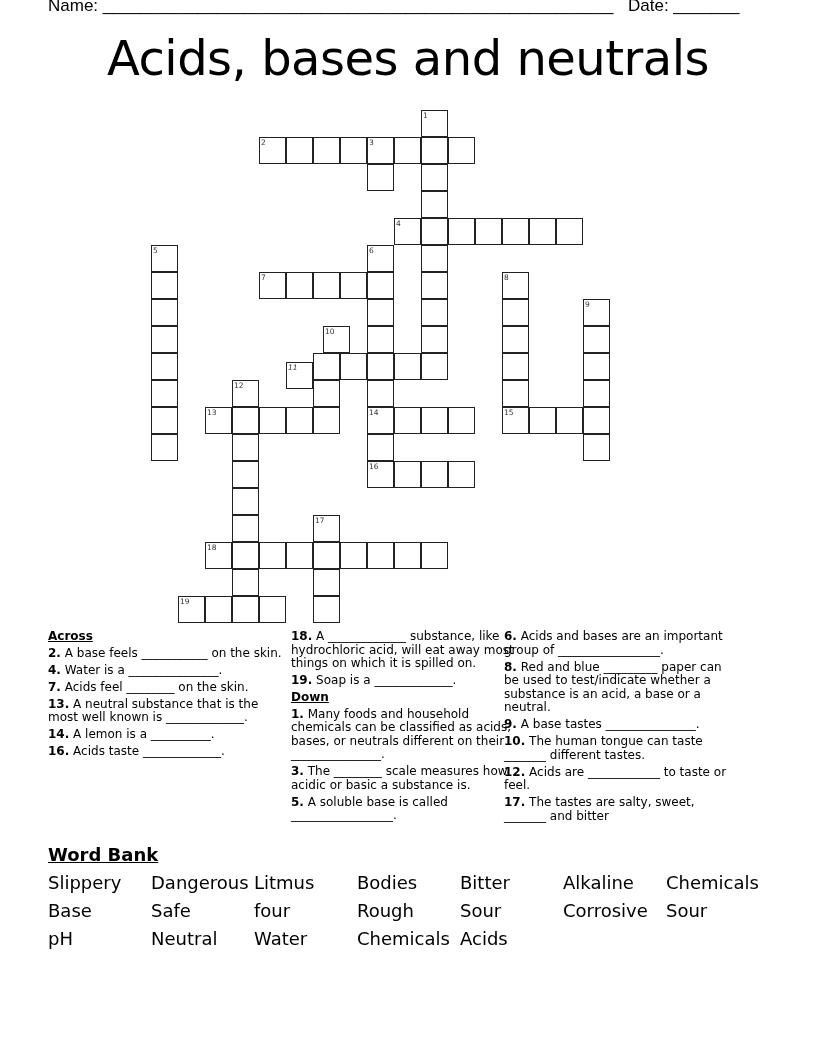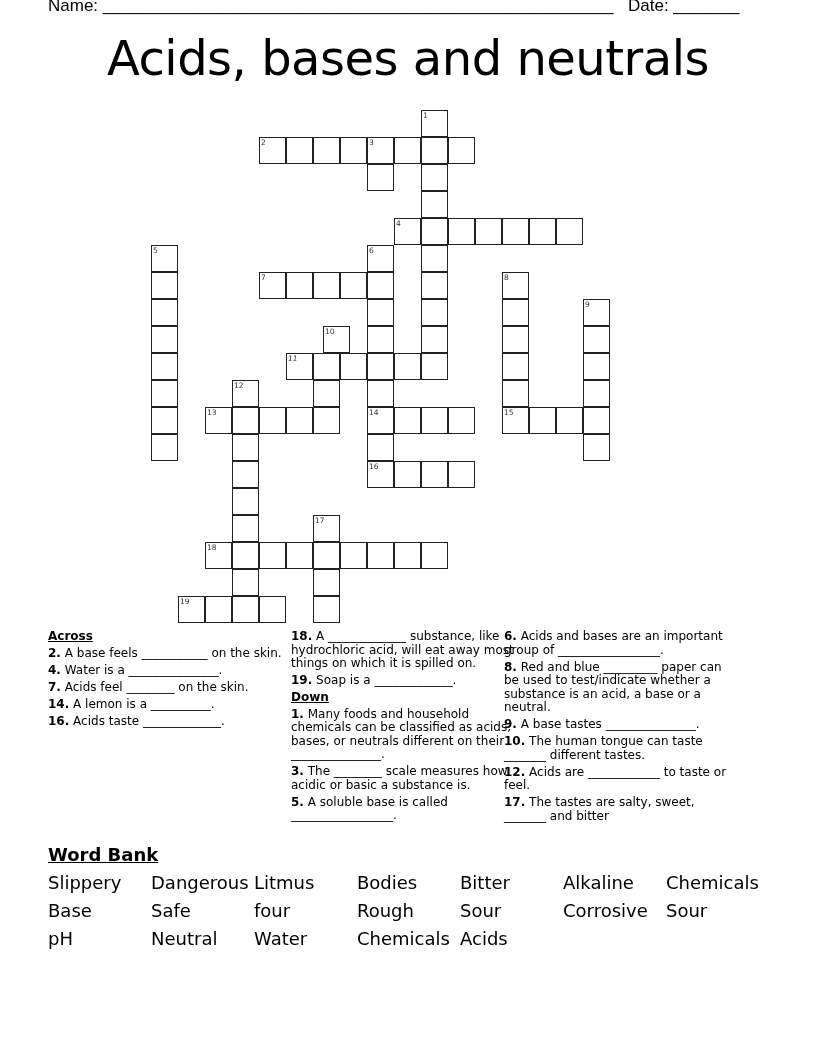--- a/index.html
+++ b/index.html
@@ -110,21 +110,21 @@
     <div class="cell" style="top: 243px; left: 432px;"></div>
     <div class="cell" style="top: 270px; left: 432px;"></div>
     <div class="cell" style="top: 297px; left: 432px;"></div>
     <div class="cell" style="top: 324px; left: 432px;"></div>
     <div class="cell" style="top: 216px; left: 162px; margin-left: 10px;">
       <span class="num">10</span>
     </div>
     <div class="cell" style="top: 243px; left: 162px;"></div>
     <div class="cell" style="top: 270px; left: 162px;"></div>
     <div class="cell" style="top: 297px; left: 162px;"></div>
-    <div class="cell" style="top: 243px; left: 135px; font-style: italic;">
+    <div class="cell" style="top: 252px; left: 135px; font-style: italic;">
       <span class="num">11</span>
     </div>
     <div class="cell" style="top: 243px; left: 189px;"></div>
     <div class="cell" style="top: 243px; left: 243px;"></div>
     <div class="cell" style="top: 270px; left: 81px;">
       <span class="num">12</span>
     </div>
     <div class="cell" style="top: 297px; left: 81px;"></div>
     <div class="cell" style="top: 324px; left: 81px;"></div>
     <div class="cell" style="top: 351px; left: 81px;"></div>
@@ -166,20 +166,21 @@
     </div>
     <div class="cell" style="top: 486px; left: 54px;"></div>
     <div class="cell" style="top: 486px; left: 108px;"></div>
   </div>
 
 <div class="clues col1">
   <div class="section-head">Across</div>
   <div class="clue"><b>2.</b><span> A base feels ___________ on the skin.</span></div>
   <div class="clue"><b>4.</b><span> Water is a _______________.</span></div>
   <div class="clue"><b>7.</b><span> Acids feel ________ on the skin.</span></div>
+  <div class="clue"><b>13.</b><span> A neutral substance that is the most well known is _____________.</span></div>
   <div class="clue"><b>14.</b><span> A lemon is a __________.</span></div>
   <div class="clue"><b>16.</b><span> Acids taste _____________.</span></div>
 </div>
 
 <div class="clues col2">
   <div class="clue"><b>18.</b><span> A _____________ substance, like hydrochloric acid, will eat away most things on which it is spilled on.</span></div>
   <div class="clue"><b>19.</b><span> Soap is a _____________.</span></div>
   <div class="section-head">Down</div>
   <div class="clue"><b>1.</b><span> Many foods and household chemicals can be classified as acids, bases, or neutrals different on their _______________.</span></div>
   <div class="clue"><b>3.</b><span> The ________ scale measures how acidic or basic a substance is.</span></div>

